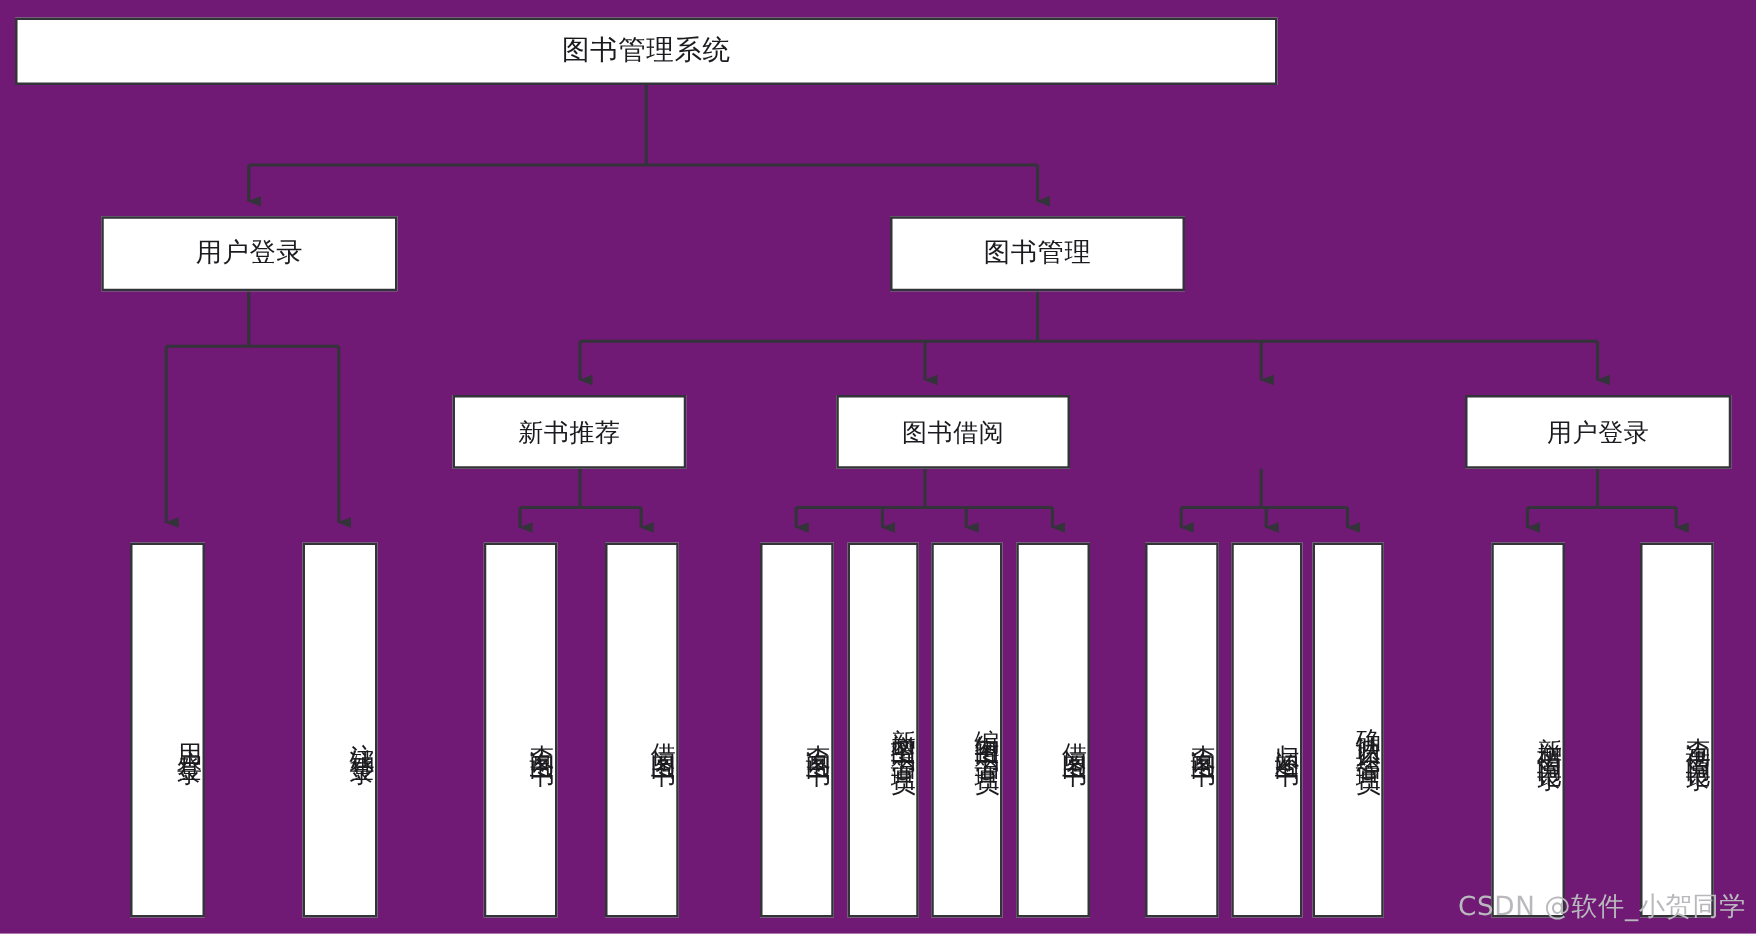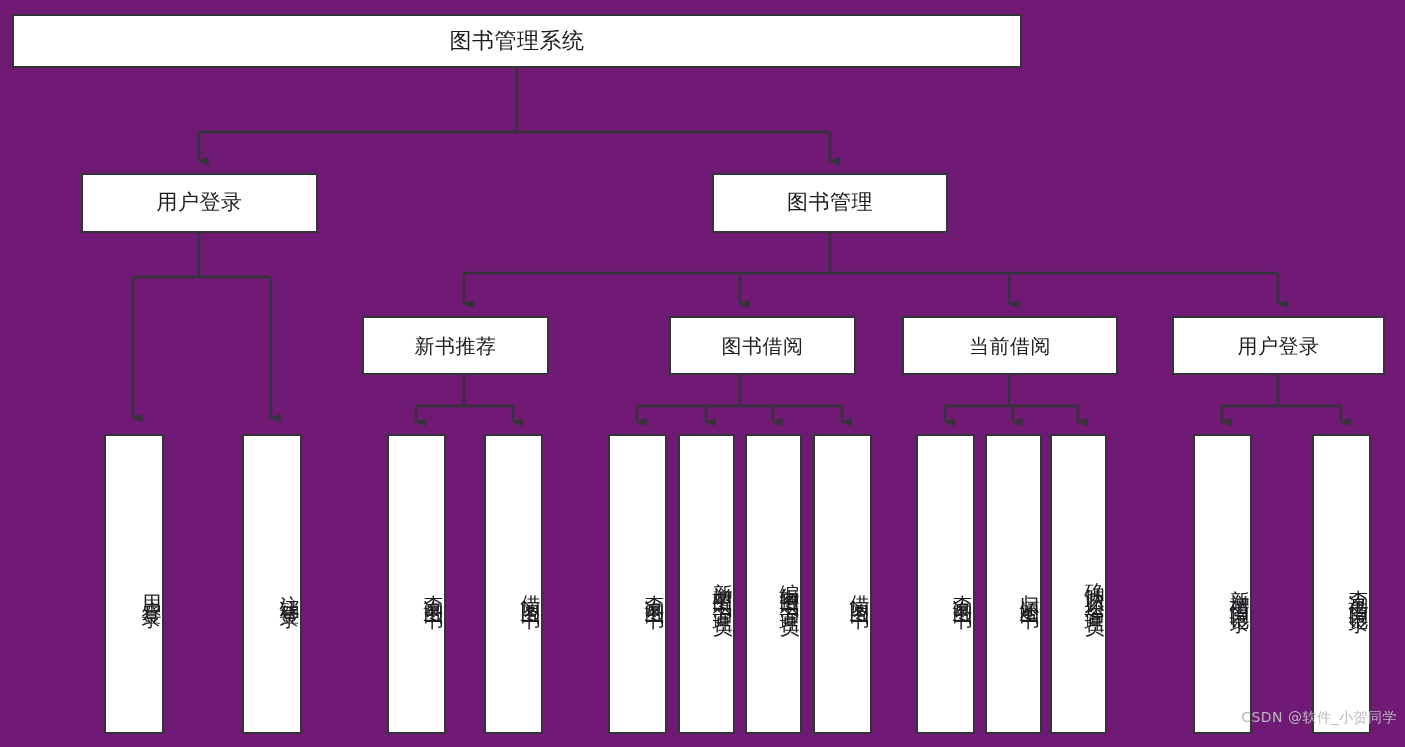--- a/index.html
+++ b/index.html
@@ -50,22 +50,22 @@
     position: absolute;
     left: 0;
     top: 0;
     width: 1405px;
     height: 747px;
     pointer-events: none;
   }
   .watermark {
     position: absolute;
     right: 8px;
-    bottom: 20px;
-    font-size: 14px;
+    bottom: 8px;
+    font-size: 21px;
     color: #b9b9bd;
     letter-spacing: 0.5px;
     white-space: nowrap;
     text-align: right;
   }
 </style>
 </head>
 <body>
 
 <div id="canvas">
@@ -123,21 +123,20 @@
     </g>
   </svg>
 
   <div class="node h lvl1" style="left:12px; top:14px; width:1010px; height:54px;">图书管理系统</div>
 
   <div class="node h lvl2" style="left:81px; top:173px; width:237px; height:60px;">用户登录</div>
   <div class="node h lvl2" style="left:712px; top:173px; width:236px; height:60px;">图书管理</div>
 
   <div class="node h lvl3" style="left:362px; top:316px; width:187px; height:59px;">新书推荐</div>
   <div class="node h lvl3" style="left:633px; top:316px; width:187px; height:59px;margin-left:36px;">图书借阅</div>
-  <div class="node h lvl3" style="left:902px; top:316px; width:216px; height:59px;">当前借阅</div>
   <div class="node h lvl3" style="left:1172px; top:316px; width:213px; height:59px;">用户登录</div>
 
   <div class="node leaf" style="left:104px; top:434px; width:60px; height:300px;">用户登录</div>
   <div class="node leaf" style="left:242px; top:434px; width:60px; height:300px;">注销登录</div>
 
   <div class="node leaf" style="left:387px; top:434px; width:59px; height:300px;">查询图书</div>
   <div class="node leaf" style="left:484px; top:434px; width:59px; height:300px;">借阅图书</div>
 
   <div class="node leaf" style="left:608px; top:434px; width:59px; height:300px;">查询图书</div>
   <div class="node leaf" style="left:678px; top:434px; width:57px; height:300px;">新增图书（管理员）</div>

